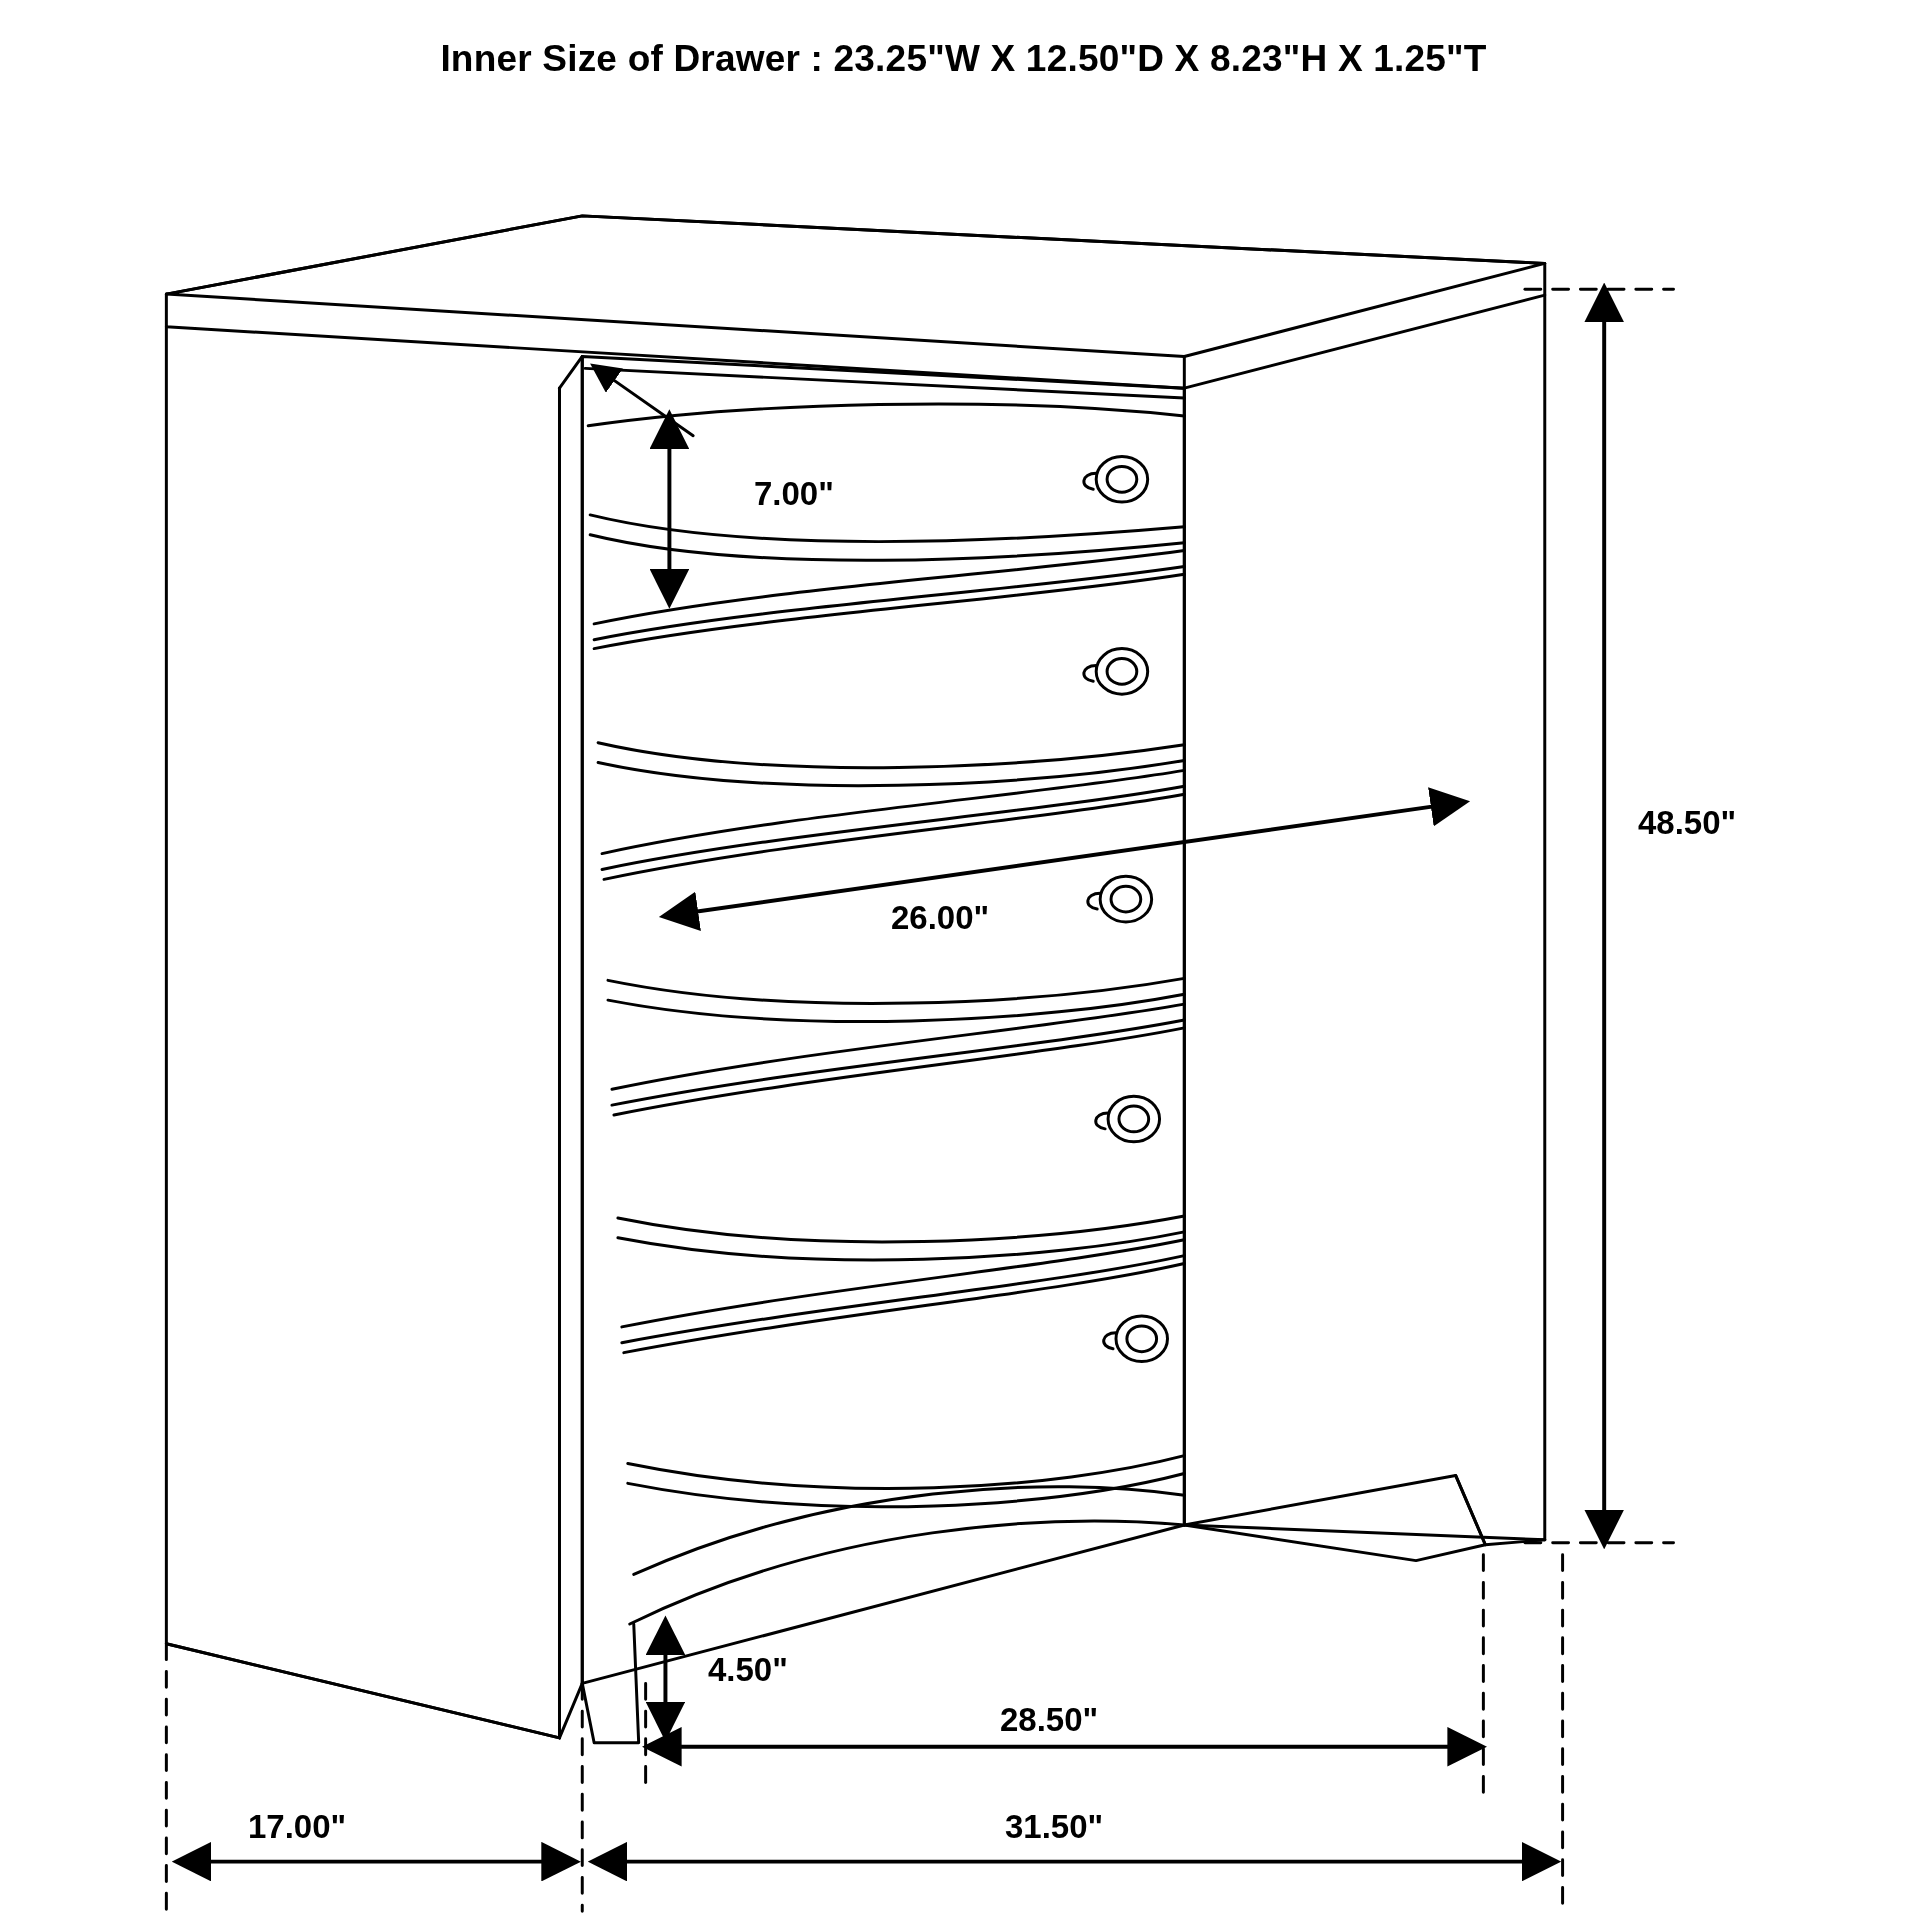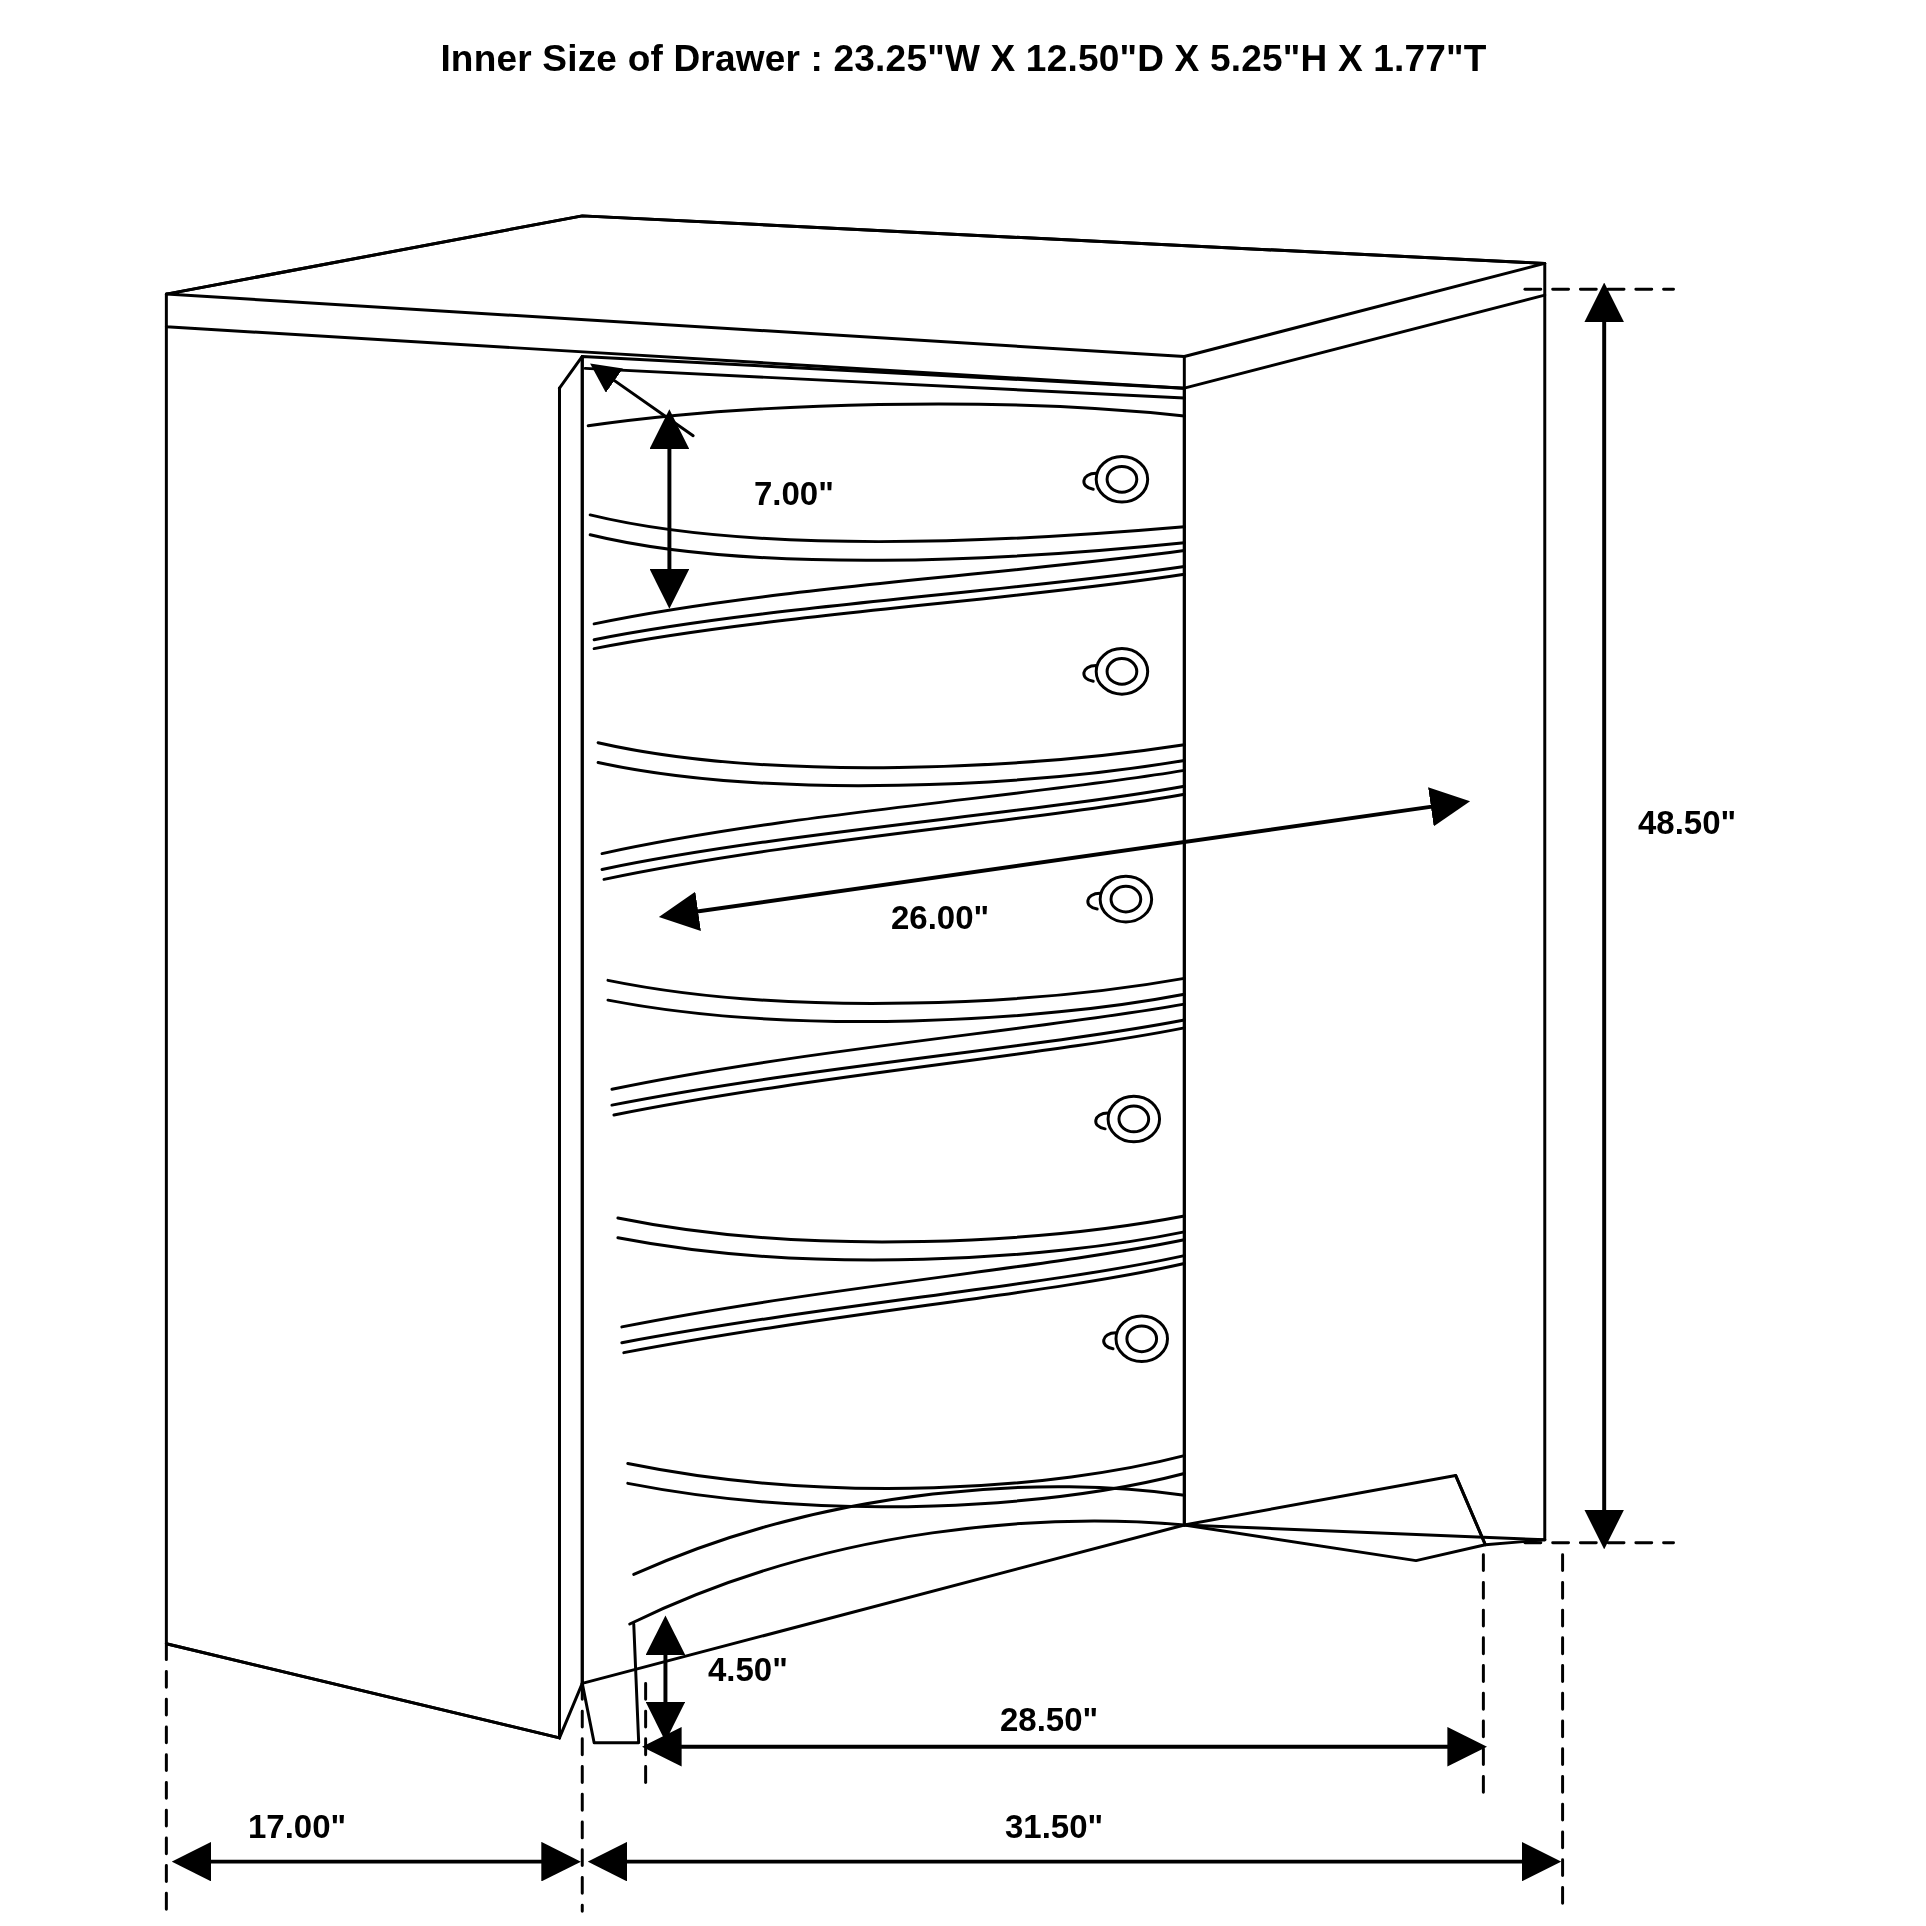--- a/index.html
+++ b/index.html
@@ -43,21 +43,21 @@
     top: 0;
     width: 1927px;
     height: 1927px;
   }
 </style>
 </head>
 <body>
 
 <div id="page">
 
-  <div id="title">Inner Size of Drawer : 23.25"W X 12.50"D X 5.25"H X 1.77"T</div>
+  <div id="title">Inner Size of Drawer : 23.25"W X 12.50"D X 8.23"H X 1.25"T</div>
 
   <svg class="drawing" viewBox="0 0 1946 1946">
     <g fill="none" stroke="#000000" stroke-width="3" stroke-linejoin="round" stroke-linecap="round">
 
       <g>
         <path d="M 168 297 L 588 218 L 1560 266 L 1196 360 Z"></path>
         <path d="M 168 297 L 588 218 L 1560 266"></path>
 
         <path d="M 168 297 L 168 330 L 1196 392 L 1196 360"></path>
         <path d="M 1196 392 L 1560 298 L 1560 266"></path>

